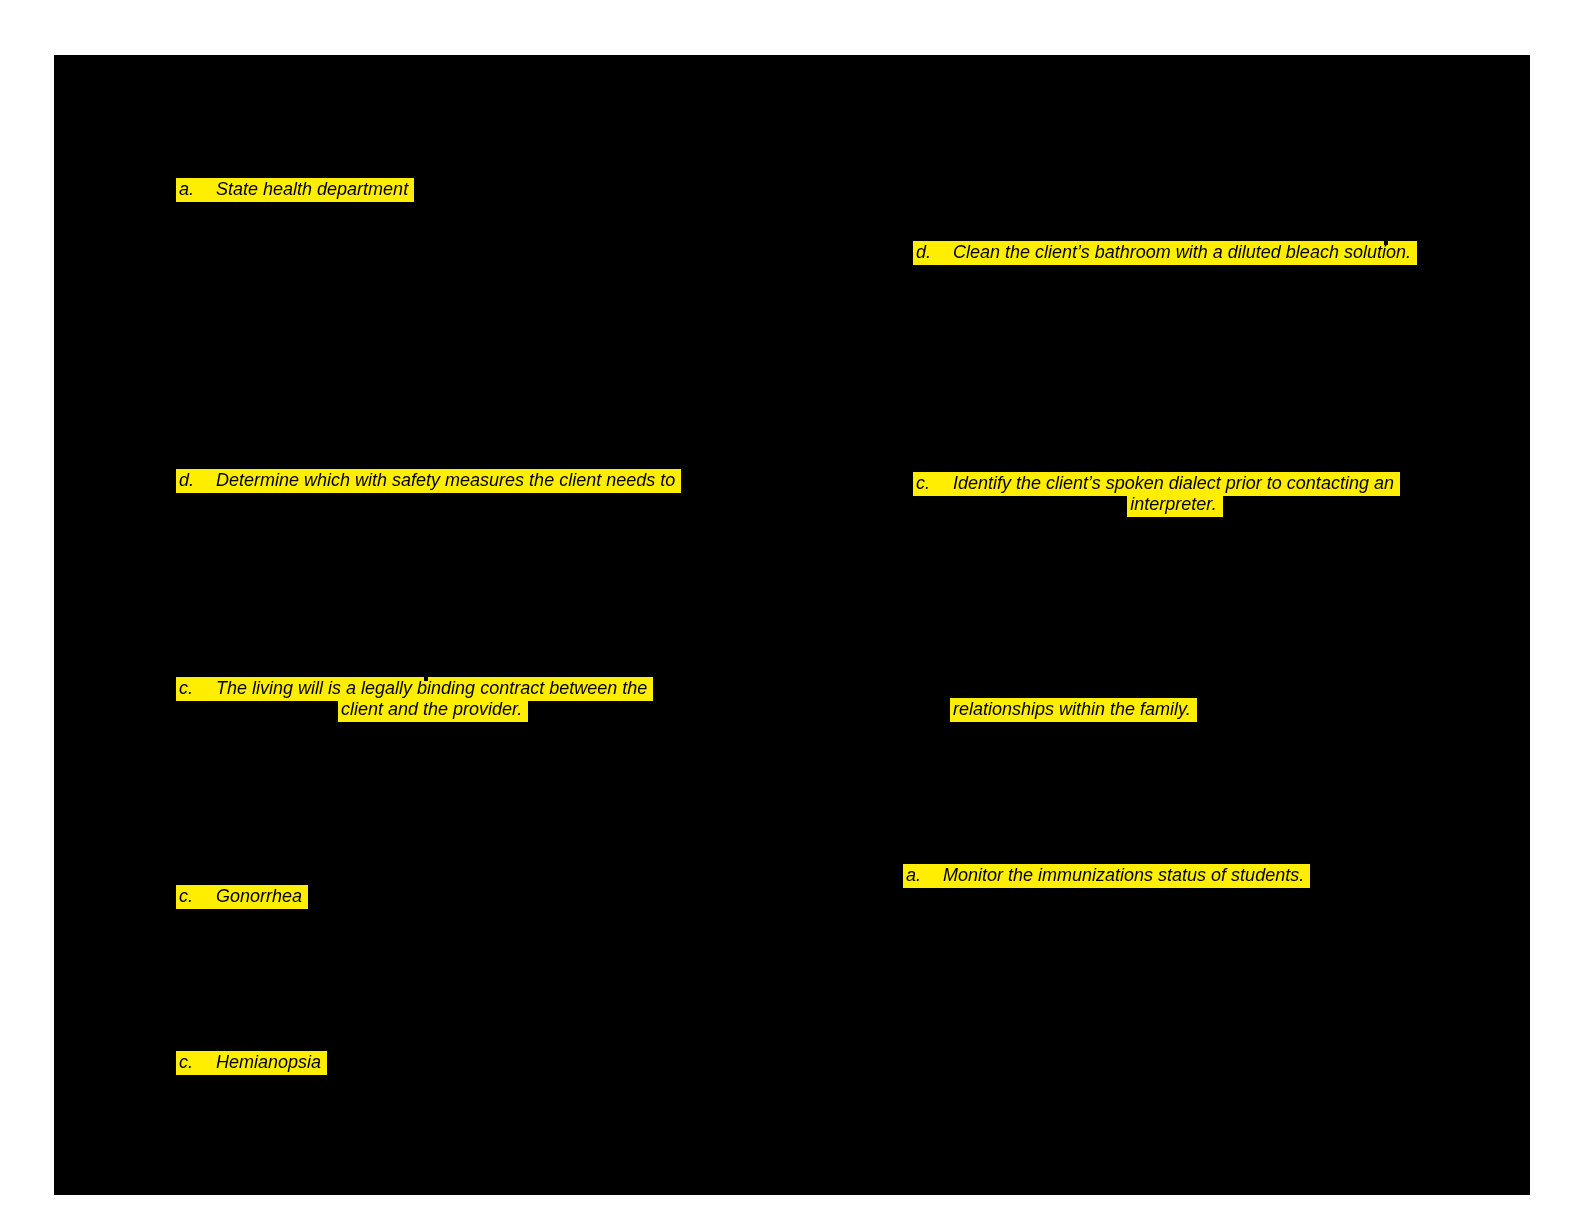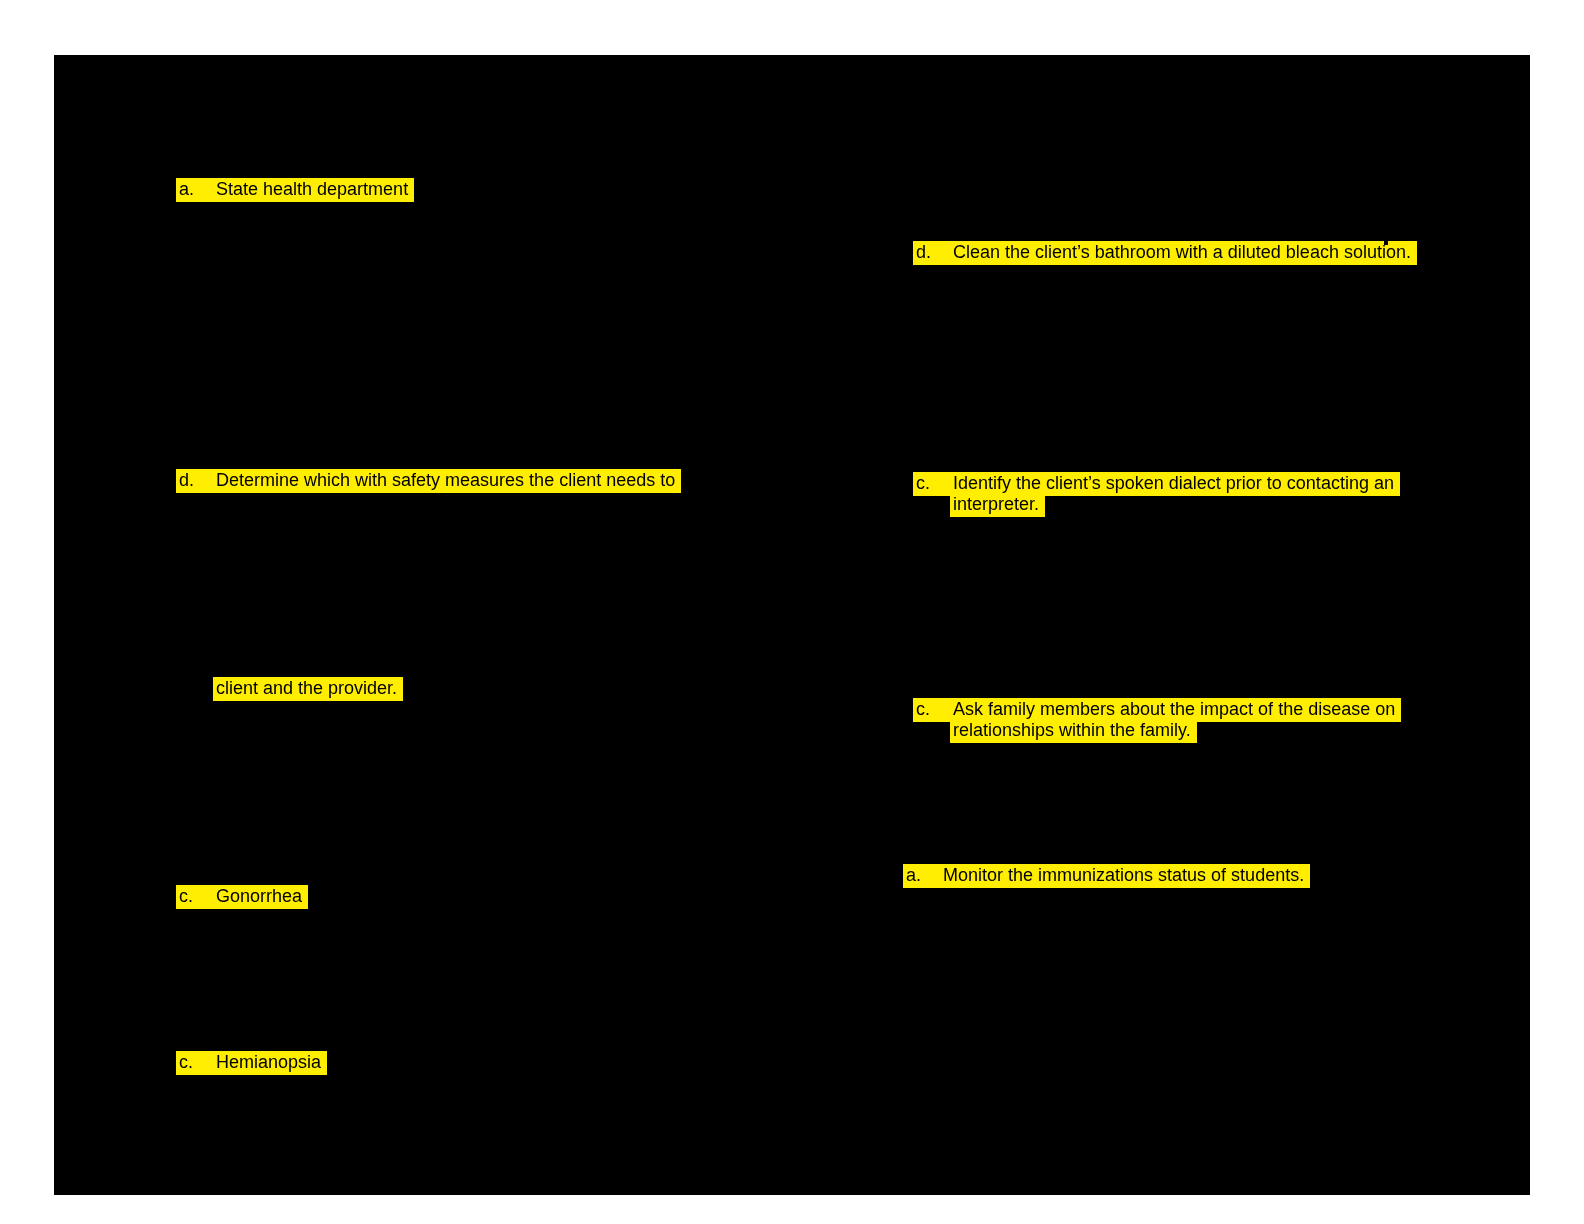--- a/index.html
+++ b/index.html
@@ -9,24 +9,24 @@
   .sheet {
     position: absolute; left: 54px; top: 55px; width: 1476px; height: 1140px;
     background: var(--sheet);
   }
   .answer {
     position: absolute;
     font-family: "Liberation Sans", "DejaVu Sans", sans-serif;
     font-size: 18px; line-height: 20px; color: var(--ink);
     font-weight: 400;
   }
-  .line { height: 21px; white-space: nowrap; }
+  .line { height: 21px; white-space: nowrap; font-style: italic; }
   .hl { background: var(--hl); display: inline-block; padding: 1px 6px 3px 3px; }
   .letter { display: inline-block; width: 37px; }
-  .l2 { margin-left: 37px; }
+  .l2 { margin-left: 37px; text-align: center; }
   .artifact { position: absolute; width: 4px; height: 8px; background: var(--sheet); }
 </style>
 </head>
 <body>
 
 <div class="canvas">
   <div class="sheet">
 
     <div class="answer" style="left:122px; top:123px">
       <div class="line"><span class="hl"><span class="letter">a.</span><span class="txt">State health department</span></span></div>
@@ -39,25 +39,25 @@
     <div class="answer" style="left:122px; top:414px">
       <div class="line"><span class="hl"><span class="letter">d.</span><span class="txt">Determine which with safety measures the client needs to</span></span></div>
     </div>
 
     <div class="answer" style="left:859px; top:417px">
       <div class="line"><span class="hl"><span class="letter">c.</span><span class="txt">Identify the client’s spoken dialect prior to contacting an</span></span></div>
       <div class="line l2"><span class="hl"><span class="txt">interpreter.</span></span></div>
     </div>
 
     <div class="answer" style="left:122px; top:622px">
+      <div class="line"><span class="hl"><span class="letter">c.</span><span class="txt">The living will is a legally binding contract between the</span></span></div>
       <div class="line l2"><span class="hl"><span class="txt">client and the provider.</span></span></div>
     </div>
 
     <div class="answer" style="left:859px; top:643px">
-      <div class="line"><span class="hl"><span class="letter">c.</span><span class="txt">Ask family members about the impact of the disease on</span></span></div>
       <div class="line l2"><span class="hl"><span class="txt">relationships within the family.</span></span></div>
     </div>
 
     <div class="answer" style="left:122px; top:830px">
       <div class="line"><span class="hl"><span class="letter">c.</span><span class="txt">Gonorrhea</span></span></div>
     </div>
 
     <div class="answer" style="left:849px; top:809px">
       <div class="line"><span class="hl"><span class="letter">a.</span><span class="txt">Monitor the immunizations status of students.</span></span></div>
     </div>

